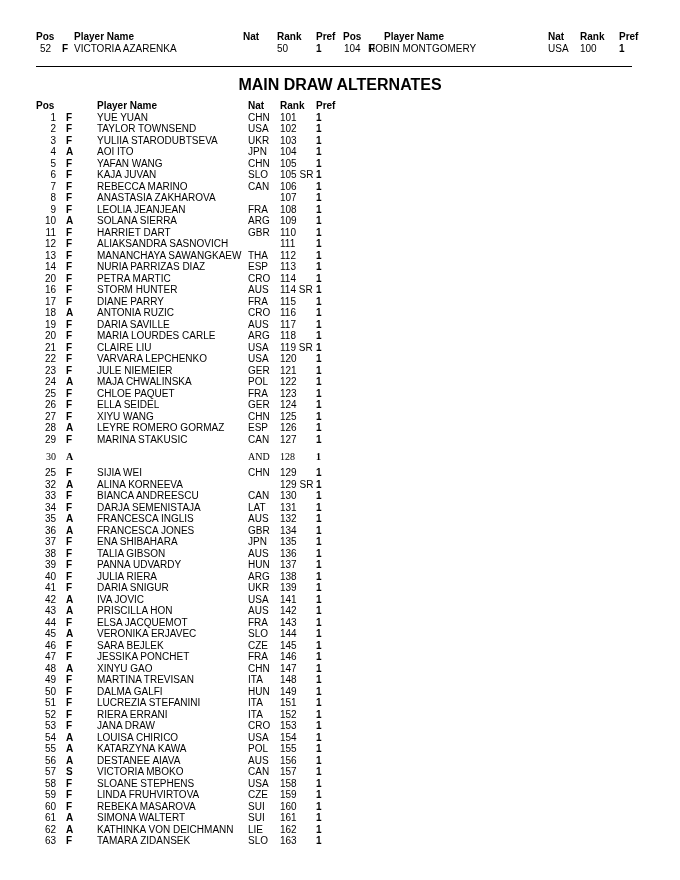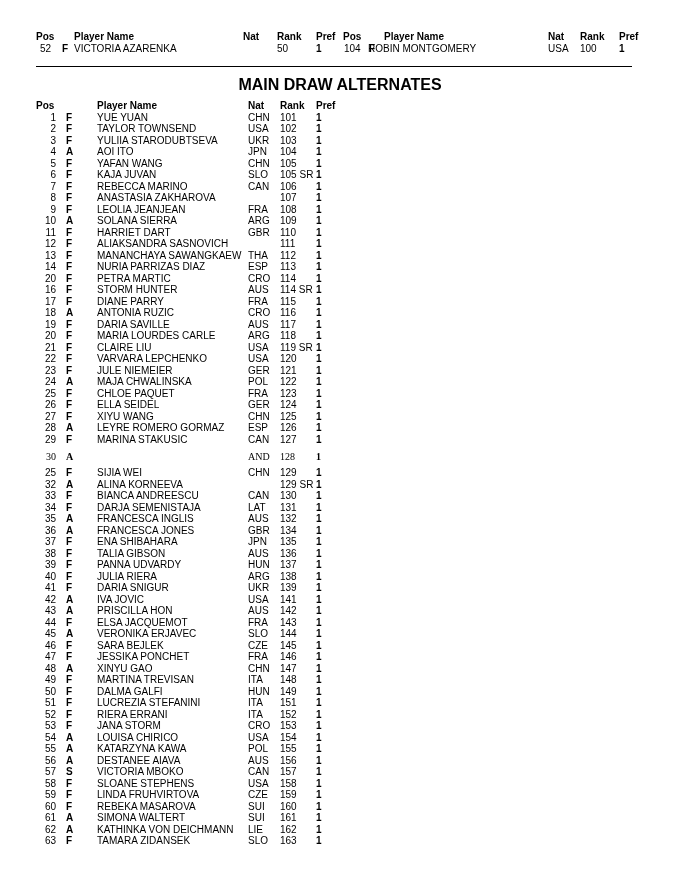--- a/index.html
+++ b/index.html
@@ -481,21 +481,21 @@
         <span class="c pos">52</span>
         <span class="c sex">F</span>
         <span class="c name">RIERA ERRANI</span>
         <span class="c nat">ITA</span>
         <span class="c rank">152</span>
         <span class="c pref">1</span>
       </div>
       <div class="row">
         <span class="c pos">53</span>
         <span class="c sex">F</span>
-        <span class="c name">JANA STORM</span>
+        <span class="c name">JANA DRAW</span>
         <span class="c nat">CRO</span>
         <span class="c rank">153</span>
         <span class="c pref">1</span>
       </div>
       <div class="row">
         <span class="c pos">54</span>
         <span class="c sex">A</span>
         <span class="c name">LOUISA CHIRICO</span>
         <span class="c nat">USA</span>
         <span class="c rank">154</span>

